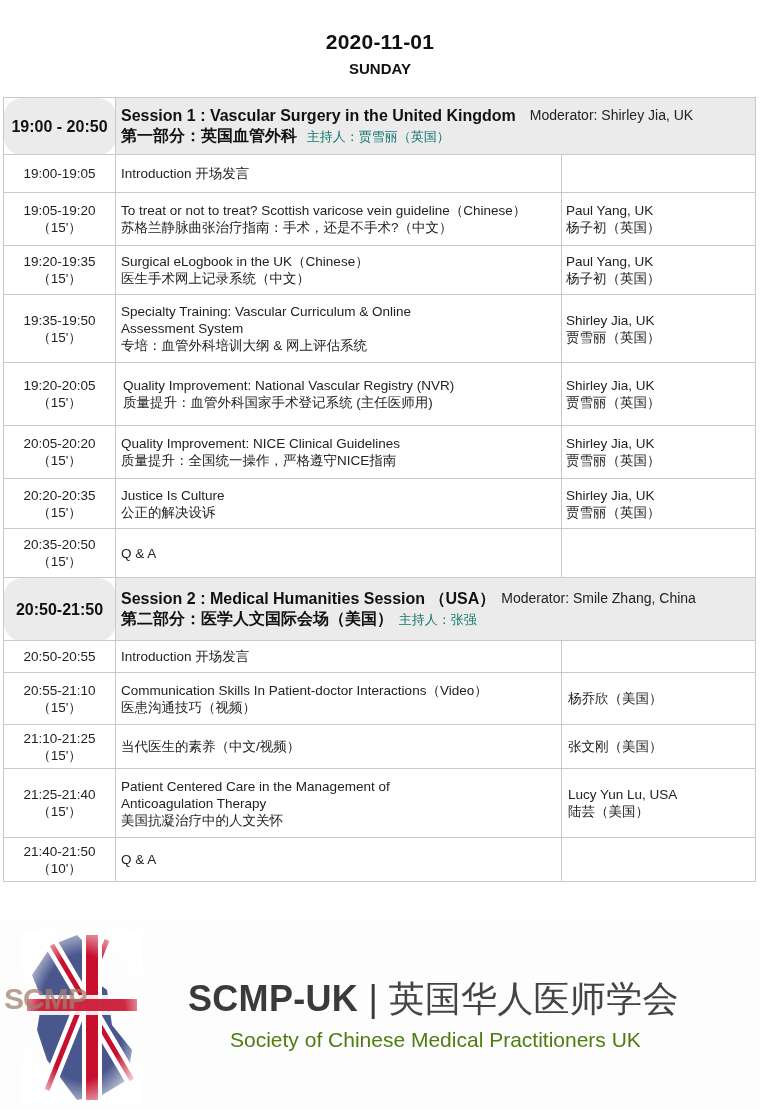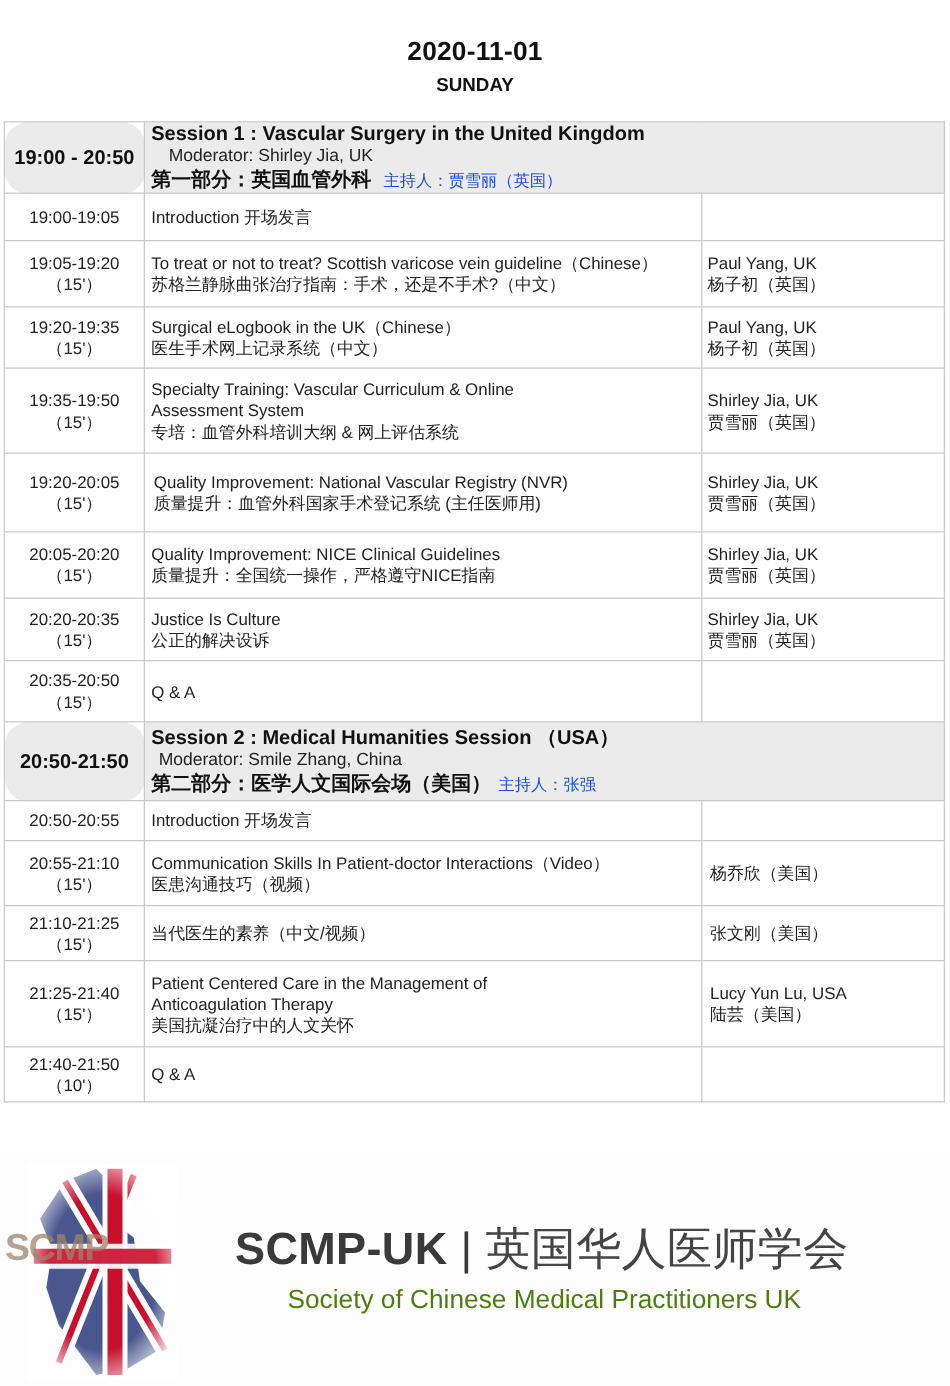--- a/index.html
+++ b/index.html
@@ -14,27 +14,27 @@
     col.c-time { width: 112px; }
     col.c-topic { width: 446px; }
     col.c-speaker { width: 194px; }
 
     td.time { text-align: center; border-radius: 18px; }
     td.topic { padding-left: 5px; padding-right: 4px; }
     td.speaker { padding-left: 4px; }
 
     tr.session-head td { background: #ebebeb; }
     tr.session-head td.time { font-weight: bold; font-size: 16px; color: #111; }
-    .sess-line1 { display: flex; align-items: flex-start; white-space: nowrap; flex-direction: column; }
+    .sess-line1 { display: flex; align-items: flex-start; white-space: nowrap; }
     .sess-title { font-weight: bold; font-size: 16px; color: #111; }
     .sess-mod { font-size: 14px; color: #222; margin-left: 14px; }
     .sess-mod.tight { margin-left: 6px; }
     .sess-line2 { margin-top: 3px; white-space: nowrap; }
     .sess-cn { font-weight: bold; font-size: 16px; color: #111; }
-    .sess-host { font-size: 13px; color: #1d4ed8; margin-left: 6px; }
+    .sess-host { font-size: 13px; color: #0f766e; margin-left: 6px; }
 
     .line { display: block; }
 
     .logo-area { position: absolute; top: 920px; left: 0; width: 760px; height: 189px; background: #fdfdfd; }
     .flag { position: absolute; left: 22px; top: 10px; width: 120px; height: 175px; }
     .logo-main { position: absolute; left: 188px; top: 55px; font-size: 36px; font-weight: bold; color: #3a3a3a; white-space: nowrap; letter-spacing: 0.3px; }
     .logo-main .cn { font-weight: normal; color: #444; }
     .logo-sub { position: absolute; left: 230px; top: 108px; font-size: 21px; color: #4d7c0f; white-space: nowrap; }
     .logo-text-overlay { position: absolute; left: 4px; top: 62px; font-size: 30px; font-weight: bold; color: rgba(160,130,110,0.75); letter-spacing: -1px; }
   </style>

